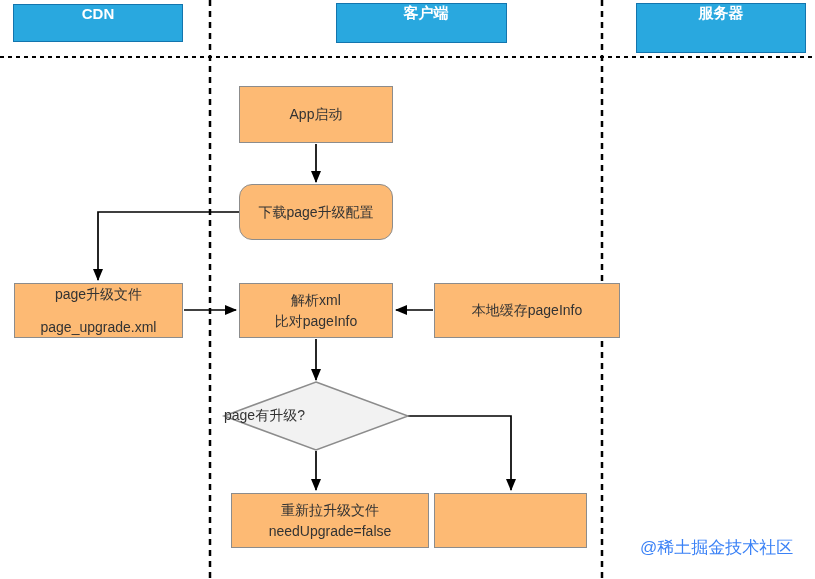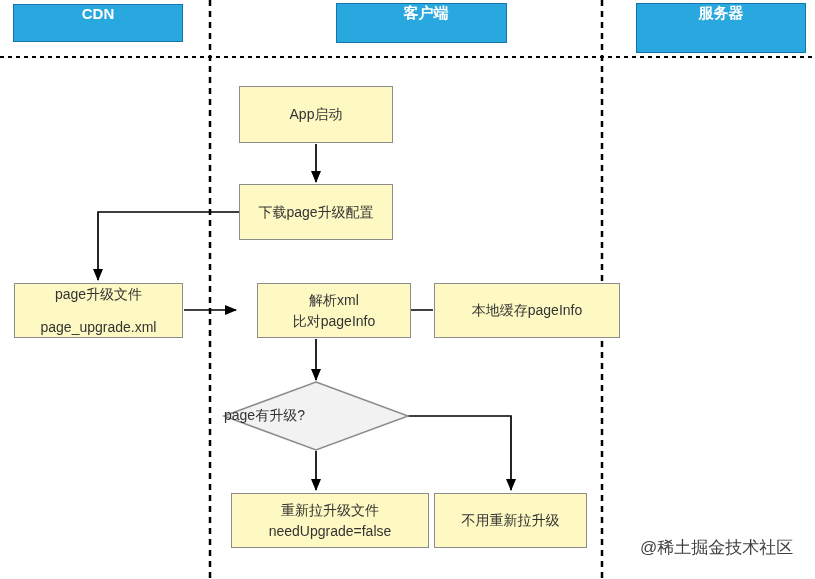--- a/index.html
+++ b/index.html
@@ -19,46 +19,46 @@
     font-weight:bold;
     font-size:15px;
     display:flex;align-items:flex-start;justify-content:center;
     box-sizing:border-box;
   }
   .lane-header.cdn{left:13px;top:4px;width:170px;height:38px;}
   .lane-header.client{left:336px;top:3px;width:171px;height:40px;padding-left:9px;}
   .lane-header.server{left:630px;top:3px;width:170px;height:50px;margin-left:6px;}
   .node{
     position:absolute;
-    background:#fef9c3;
+    background:#fdba74;
     border:1.5px solid #8C8C8C;
     color:#333333;
     font-size:14px;
     line-height:1.5;
     display:flex;flex-direction:column;justify-content:center;
     text-align:center;
     box-sizing:border-box;
   }
   .node.app-start{left:239px;top:86px;width:154px;height:57px;}
-  .node.download-config{left:239px;top:184px;width:154px;height:56px;}
+  .node.download-config{left:239px;top:184px;width:154px;height:56px;border-radius:13px;}
   .node.page-upgrade-file{left:14px;top:283px;width:169px;height:55px;gap:12px;}
-  .node.parse-xml{left:257px;top:283px;width:154px;height:55px;}
+  .node.parse-xml{left:239px;top:283px;width:154px;height:55px;}
   .node.local-cache{left:434px;top:283px;width:186px;height:55px;}
   .node.need-true{left:231px;top:493px;width:198px;height:55px;}
   .node.need-false{left:434px;top:493px;width:153px;height:55px;}
   .diamond-label{
     position:absolute;
     left:224px;top:382px;width:184px;height:68px;
     display:flex;align-items:center;justify-content:flex-start;
     color:#333333;font-size:14px;
   }
   .watermark{
     position:absolute;
     left:640px;top:536px;width:160px;
-    color:#404040;
+    color:#3b82f6;
     font-size:17px;
     text-align:left;
     white-space:nowrap;
   }
 </style>
 </head>
 <body>
 
 <div class="canvas">
 
@@ -119,18 +119,17 @@
   <div class="diamond-label">
     <span>page有升级?</span>
   </div>
 
   <div class="node need-true">
     <span>重新拉升级文件</span>
     <span>needUpgrade=false</span>
   </div>
 
   <div class="node need-false">
-    <span>不用重新拉升级</span>
   </div>
 
   <div class="watermark">@稀土掘金技术社区</div>
 
 </div>
 
 </body></html>

